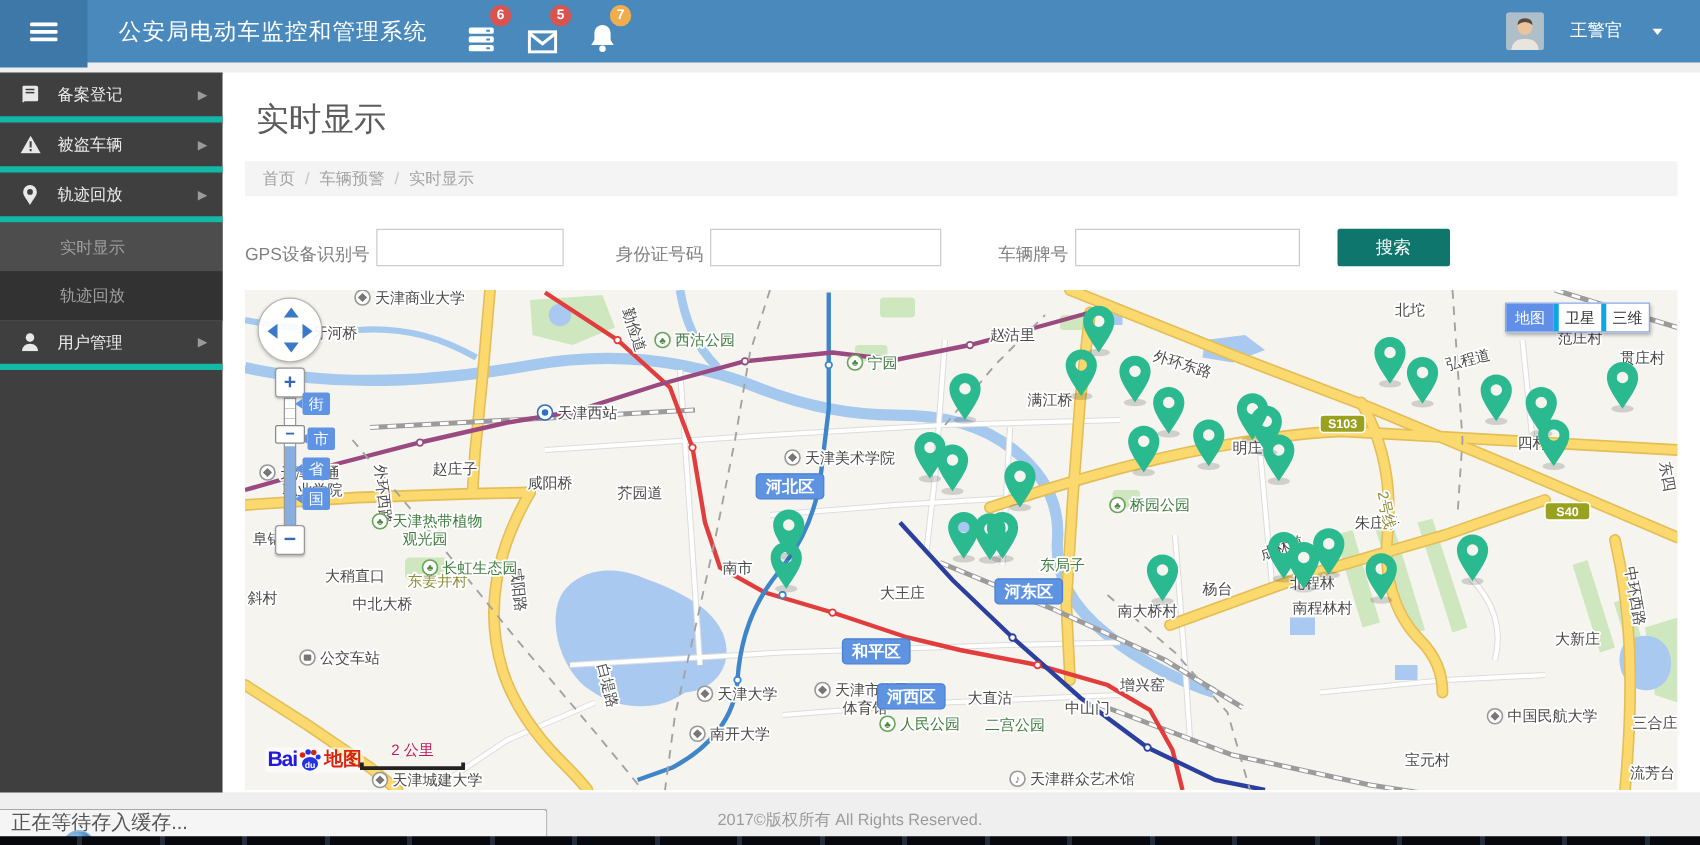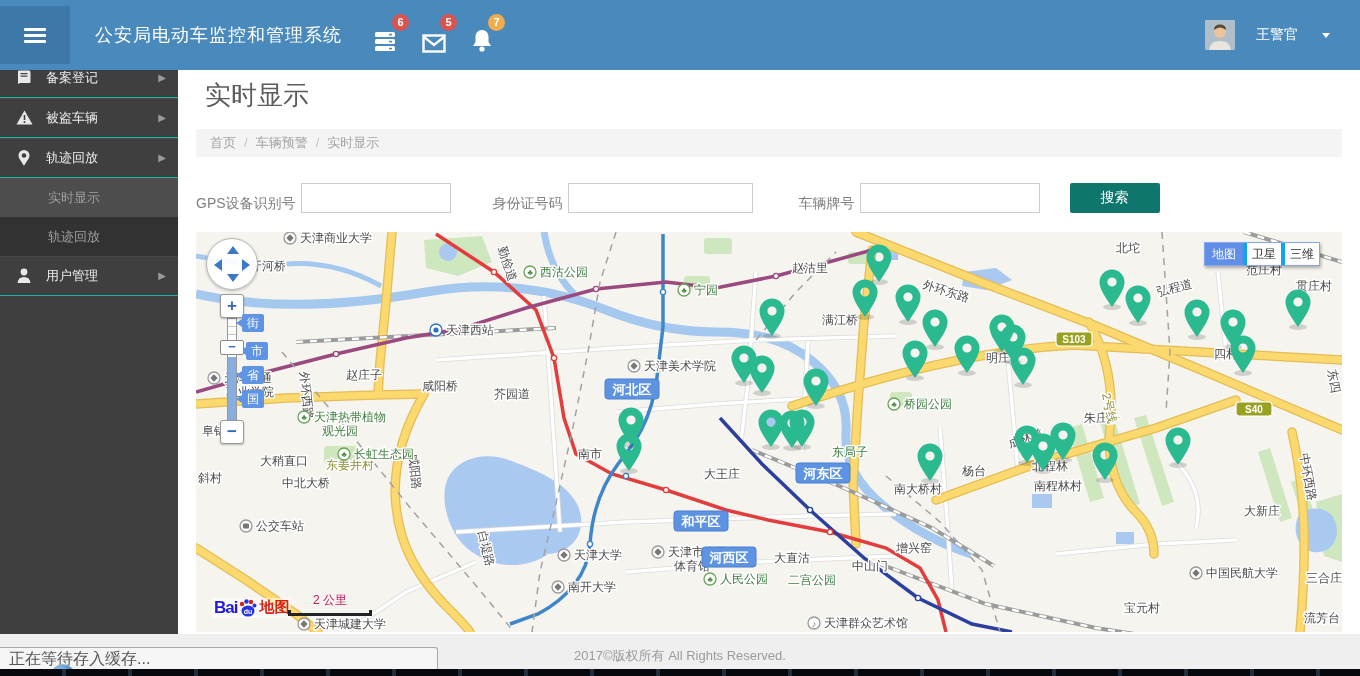--- a/index.html
+++ b/index.html
@@ -1,34 +1,34 @@
 <!DOCTYPE html>
 <html><head>
 <meta charset="utf-8">
 <style>
 *{box-sizing:border-box;margin:0;padding:0}
 html,body{width:1360px;height:676px;overflow:hidden}
 body{position:relative;font-family:"Liberation Sans",sans-serif;background:#efefef}
 
 
-.header{position:absolute;top:0;left:0;width:100%;height:70px;background:#4a89bb;display:flex;align-items:center;z-index:30}
+.header{position:absolute;top:0;left:0;width:100%;height:50px;background:#4a89bb;display:flex;align-items:center;z-index:30}
 .burger{width:70px;height:58px;background:#3e78a9;display:flex;align-items:center;justify-content:center;cursor:pointer;flex:none}
 .burger-bars{width:22px}
 .burger-bars div{height:3px;background:#fff;margin:3px 0;border-radius:1px}
 .app-title{color:#fff;font-size:18px;margin-left:25px;letter-spacing:1px;white-space:nowrap}
 .header-icons{display:flex;margin-left:30px;gap:20px;align-items:flex-end}
 .hicon{position:relative;width:28px;height:36px;display:flex;align-items:flex-end;justify-content:center;cursor:pointer}
 .badge{position:absolute;top:-3px;right:-9px;min-width:17px;height:17px;border-radius:9px;color:#fff;font-size:11px;line-height:17px;text-align:center;padding:0 4px;font-weight:bold}
 .user{margin-left:auto;margin-right:30px;display:flex;align-items:center;gap:21px;color:#fff;font-size:14px;cursor:pointer}
 .avatar{width:30px;height:30px;border-radius:2px;overflow:hidden;background:#b9cdd8;flex:none}
 .caret{width:0;height:0;border-left:4px solid transparent;border-right:4px solid transparent;border-top:5px solid #fff;margin-left:3px}
 
 
 .sidebar{position:absolute;top:58px;left:0;width:178px;height:576px;background:#3f3f3f;z-index:20}
-.side-item{display:flex;align-items:center;height:40px;padding:0 12px 0 15px;color:#ececec;font-size:13px;border-bottom:1px solid #14b8a6;box-shadow:inset 0 1px 0 #484848;cursor:pointer}
+.side-item{display:flex;align-items:center;height:40px;padding:0 12px 0 15px;color:#ececec;font-size:13px;border-bottom:5px solid #14b8a6;box-shadow:inset 0 1px 0 #484848;cursor:pointer}
 .side-item .sicon{width:18px;margin-right:13px;display:flex;justify-content:center;flex:none}
 .side-item .chev{margin-left:auto;color:#9a9a9a;font-size:10px}
 .subitem{height:39px;line-height:39px;padding-left:48px;font-size:13px;color:#9f9f9f;cursor:pointer}
 .subitem.active{background:#4d4d4d}
 .subitem.alt{background:#323232}
 
 
 .content{position:absolute;top:58px;left:178px;width:1182px;height:576px;background:#fff}
 .page-title{font-size:26px;color:#5c5c5c;font-weight:400;margin:20px 0 16px 27px}
 .breadcrumb{margin:16px 18px;background:#f4f4f4;height:28px;line-height:28px;padding-left:14px;font-size:13px;color:#a3a3a3}

